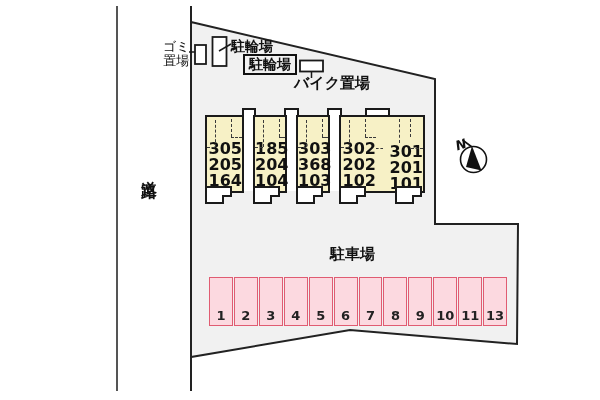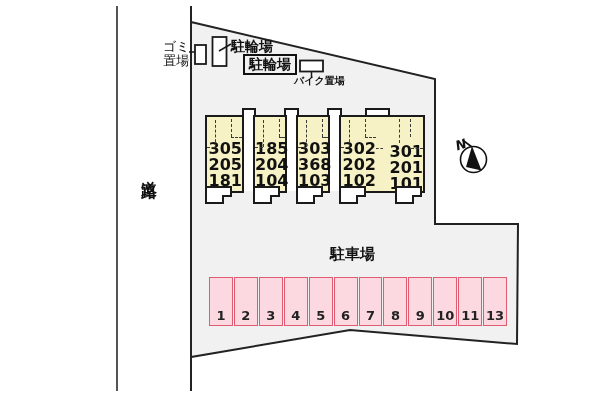--- a/index.html
+++ b/index.html
@@ -46,21 +46,21 @@
     font-size:13px;font-weight:bold;color:#222;padding-bottom:2px;
   }
   
   .lbl{position:absolute;white-space:nowrap;text-align:center;}
   .garbage-lbl{left:163px;top:40px;font-size:13px;line-height:13.5px;}
   .bicycle-lbl{left:231px;top:38px;font-size:14px;font-weight:bold;}
   .bicycle-box{
     left:243px;top:54px;font-size:14px;font-weight:bold;
     border:2px solid #111;padding:0 4px;line-height:17px;
   }
-  .bike-lbl{left:294px;top:74px;font-size:10px;font-weight:bold;}
+  .bike-lbl{left:294px;top:74px;font-size:15px;font-weight:bold;}
   .road-lbl{left:138px;top:168px;font-size:16px;writing-mode:vertical-rl;letter-spacing:2px;font-weight:bold;}
   .parking-lbl{left:330px;top:245px;font-size:15px;font-weight:bold;}
 </style>
 </head>
 <body>
 
 <div class="stage">
 
   <svg width="600" height="400" viewBox="0 0 600 400">
     <line x1="117" y1="6" x2="117" y2="391" stroke="#555" stroke-width="2"></line>
@@ -78,21 +78,21 @@
   <div class="tab" style="left:365px;width:25px"></div>
 
   <div class="unit" style="left:205px;width:39px">
     <i class="d v d1"></i>
     <i class="d v d2"></i>
     <i class="d h d3"></i>
     <i class="d h d4"></i>
     <div class="rooms">
       <span>305</span>
       <span>205</span>
-      <span>181</span>
+      <span>164</span>
     </div>
   </div>
   <div class="unit" style="left:253px;width:34px">
     <i class="d v d1"></i>
     <i class="d v d2"></i>
     <i class="d h d3"></i>
     <i class="d h d4"></i>
     <div class="rooms">
       <span>185</span>
       <span>204</span>

